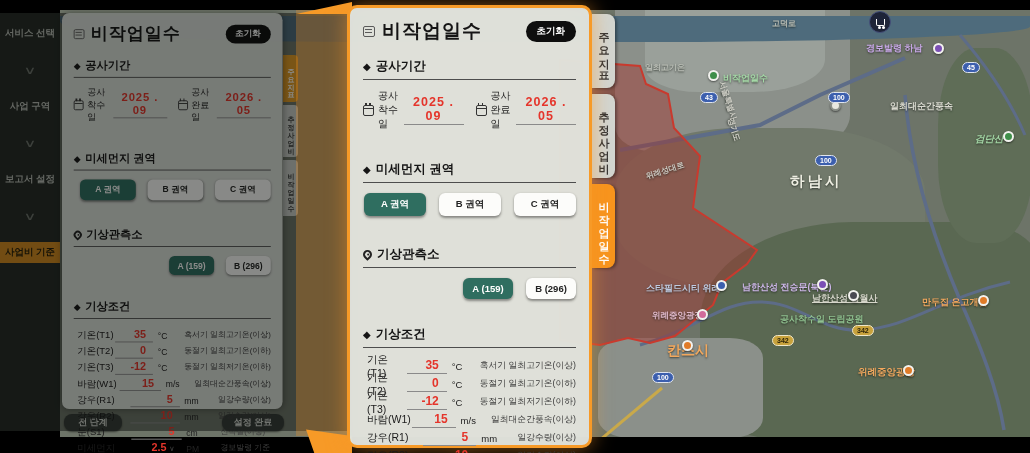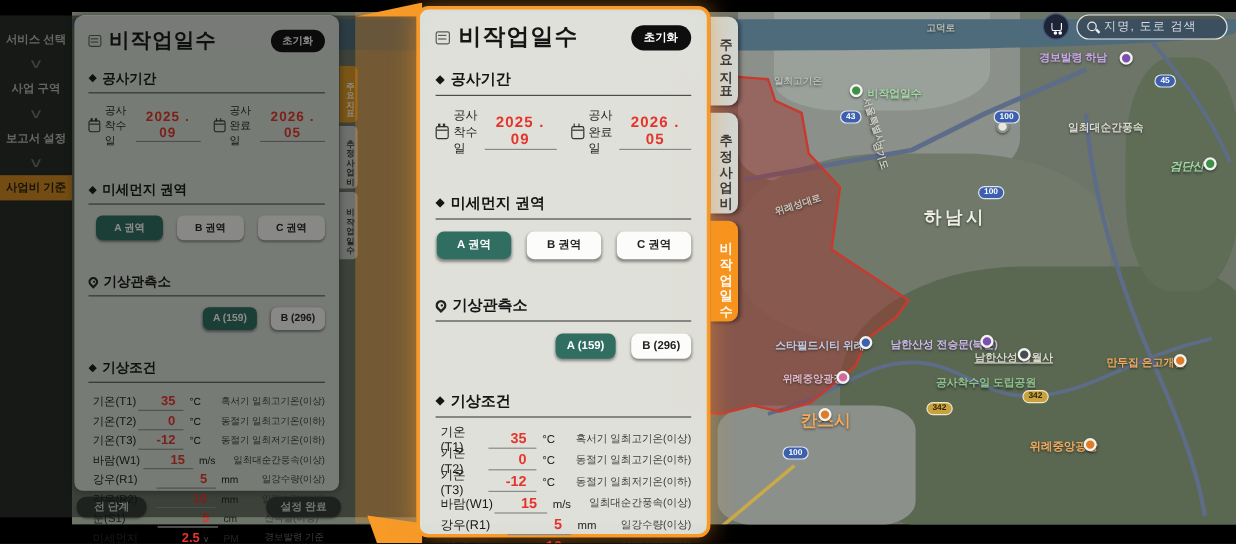--- a/index.html
+++ b/index.html
@@ -27,21 +27,21 @@
   .search-wrap { position:absolute; left:869px; top:11px; z-index:8; display:flex; gap:6px; align-items:center; }
   .round-btn { width:22px; height:22px; border-radius:50%; background:#1e2438; border:1px solid #45507a; display:flex; align-items:center; justify-content:center; }
   .cart-glyph { width:9px; height:7px; border:1.5px solid #fff; border-top:none; border-radius:0 0 2px 2px; position:relative; }
   .cart-glyph:after { content:""; position:absolute; left:1px; bottom:-4px; width:3px; height:3px; border-radius:50%; background:#fff; box-shadow:4px 0 0 #fff; }
   .search-pill { width:126px; height:21px; border-radius:12px; border:1.5px solid #e6e9ec; background:rgba(28,33,44,.38); display:flex; align-items:center; padding:0 8px; gap:6px; }
   .mag { width:8px; height:8px; border:1.5px solid #eef1f4; border-radius:50%; position:relative; flex:none; }
   .mag:after { content:""; position:absolute; width:4px; height:1.5px; background:#eef1f4; transform:rotate(45deg); right:-4px; bottom:-1px; }
   .search-ph { font-size:10px; color:#d7dbe0; letter-spacing:1px; }
   
   .left-app { position:absolute; left:0; top:13px; width:347px; height:418px; z-index:2; }
-  .sidebar { position:absolute; left:0; top:0; width:60px; height:100%; background:#242925; display:flex; flex-direction:column; align-items:center; padding-top:10px; }
+  .sidebar { position:absolute; left:0; top:0; width:60px; height:100%; background:#242925; display:flex; flex-direction:column; align-items:center; padding-top:10px;gap:16px; }
   .nav-item { font-size:9.5px; color:#b7bab3; font-weight:bold; padding:4px 2px; width:100%; text-align:center; }
   .nav-item.active { background:#d2891f; color:#241c08; }
   .chev { color:#6d716b; font-size:11px; line-height:10px; margin:5px 0; transform:scaleX(1.6); }
   .footer-btn { position:absolute; background:#343a36; color:#ced1cb; font-size:9px; font-weight:bold; text-align:center; line-height:17px; height:17px; border-radius:8px; box-shadow:0 1px 2px rgba(0,0,0,.5); }
   .dim-tabs { position:absolute; left:283px; top:0; width:15px; z-index:2; }
   .dim-tab { position:absolute; left:0; width:15px; background:#c9ccc7; color:#3a3a3a; border-radius:0 4px 4px 0; writing-mode:vertical-rl; text-orientation:upright; font-size:7px; font-weight:bold; display:flex; align-items:center; justify-content:center; letter-spacing:1px; }
   .dim-tab.active { background:#e09a25; color:#fff; }
   .dim-overlay { position:absolute; left:0; top:13px; width:347px; height:418px; background:rgba(6,9,7,.47); z-index:3; }
   
   .beam-mid { position:absolute; left:296px; top:10px; width:52px; height:426px; background:rgba(246,150,40,.30); z-index:4; }
@@ -79,21 +79,21 @@
   .wrows { margin-top:9px; }
   .wrow { display:flex; align-items:center; height:18px; font-size:10.5px; }
   .wlabel { width:64px; padding-left:4px; color:#1a1a1a; }
   .wval { width:56px; border-bottom:1.4px solid #8a8a8a; color:#e5352b; font-weight:bold; font-size:12px; text-align:right; padding:0 8px 1px 0; display:flex; justify-content:flex-end; align-items:baseline; gap:3px; }
   .dd { color:#444; font-size:8px; font-weight:normal; }
   .wunit { width:30px; margin-left:5px; font-size:9.5px; color:#222; }
   .wdesc { font-size:8.8px; color:#3c3c3c; margin-left:8px; white-space:nowrap; }
   
   .bright-tab { position:absolute; left:592px; width:23px; background:#d2d5d0; color:#333; border-radius:0 8px 8px 0; writing-mode:vertical-rl; text-orientation:upright; font-size:11px; font-weight:bold; display:flex; align-items:center; justify-content:center; letter-spacing:2px; box-shadow:2px 1px 3px rgba(0,0,0,.35); z-index:9; }
   .bright-tab.active { background:#f7941d; color:#fff; }
-  .city { font-size:14.5px; letter-spacing:3px; color:#eeeee2; }
+  .city { font-size:14.5px; letter-spacing:3px; color:#eeeee2;margin-left:20px; }
 </style>
 </head>
 <body>
 
 <div class="stage">
 
   <div class="map">
     <div class="mpatch m-urban1"></div>
     <div class="mpatch m-urban2"></div>
     <div class="mpatch m-mid"></div>
@@ -148,24 +148,20 @@
     <div class="shield" style="left:902px; top:52px;">45</div>
     <div class="shield yellow" style="left:792px; top:315px;">342</div>
     <div class="shield yellow" style="left:712px; top:325px;">342</div>
     <div class="shield" style="left:592px; top:362px;">100</div>
   </div>
 
   <div class="search-wrap">
     <div class="round-btn">
         <span class="cart-glyph"></span>
       </div>
-    <div class="search-pill">
-      <span class="mag"></span>
-      <span class="search-ph">지명, 도로 검색</span>
-    </div>
   </div>
 
   <div class="left-app">
     <div class="sidebar">
       <div class="nav-item">서비스 선택</div>
       <div class="chev">∨</div>
       <div class="nav-item">사업 구역</div>
       <div class="chev">∨</div>
       <div class="nav-item">보고서 설정</div>
       <div class="chev">∨</div>

